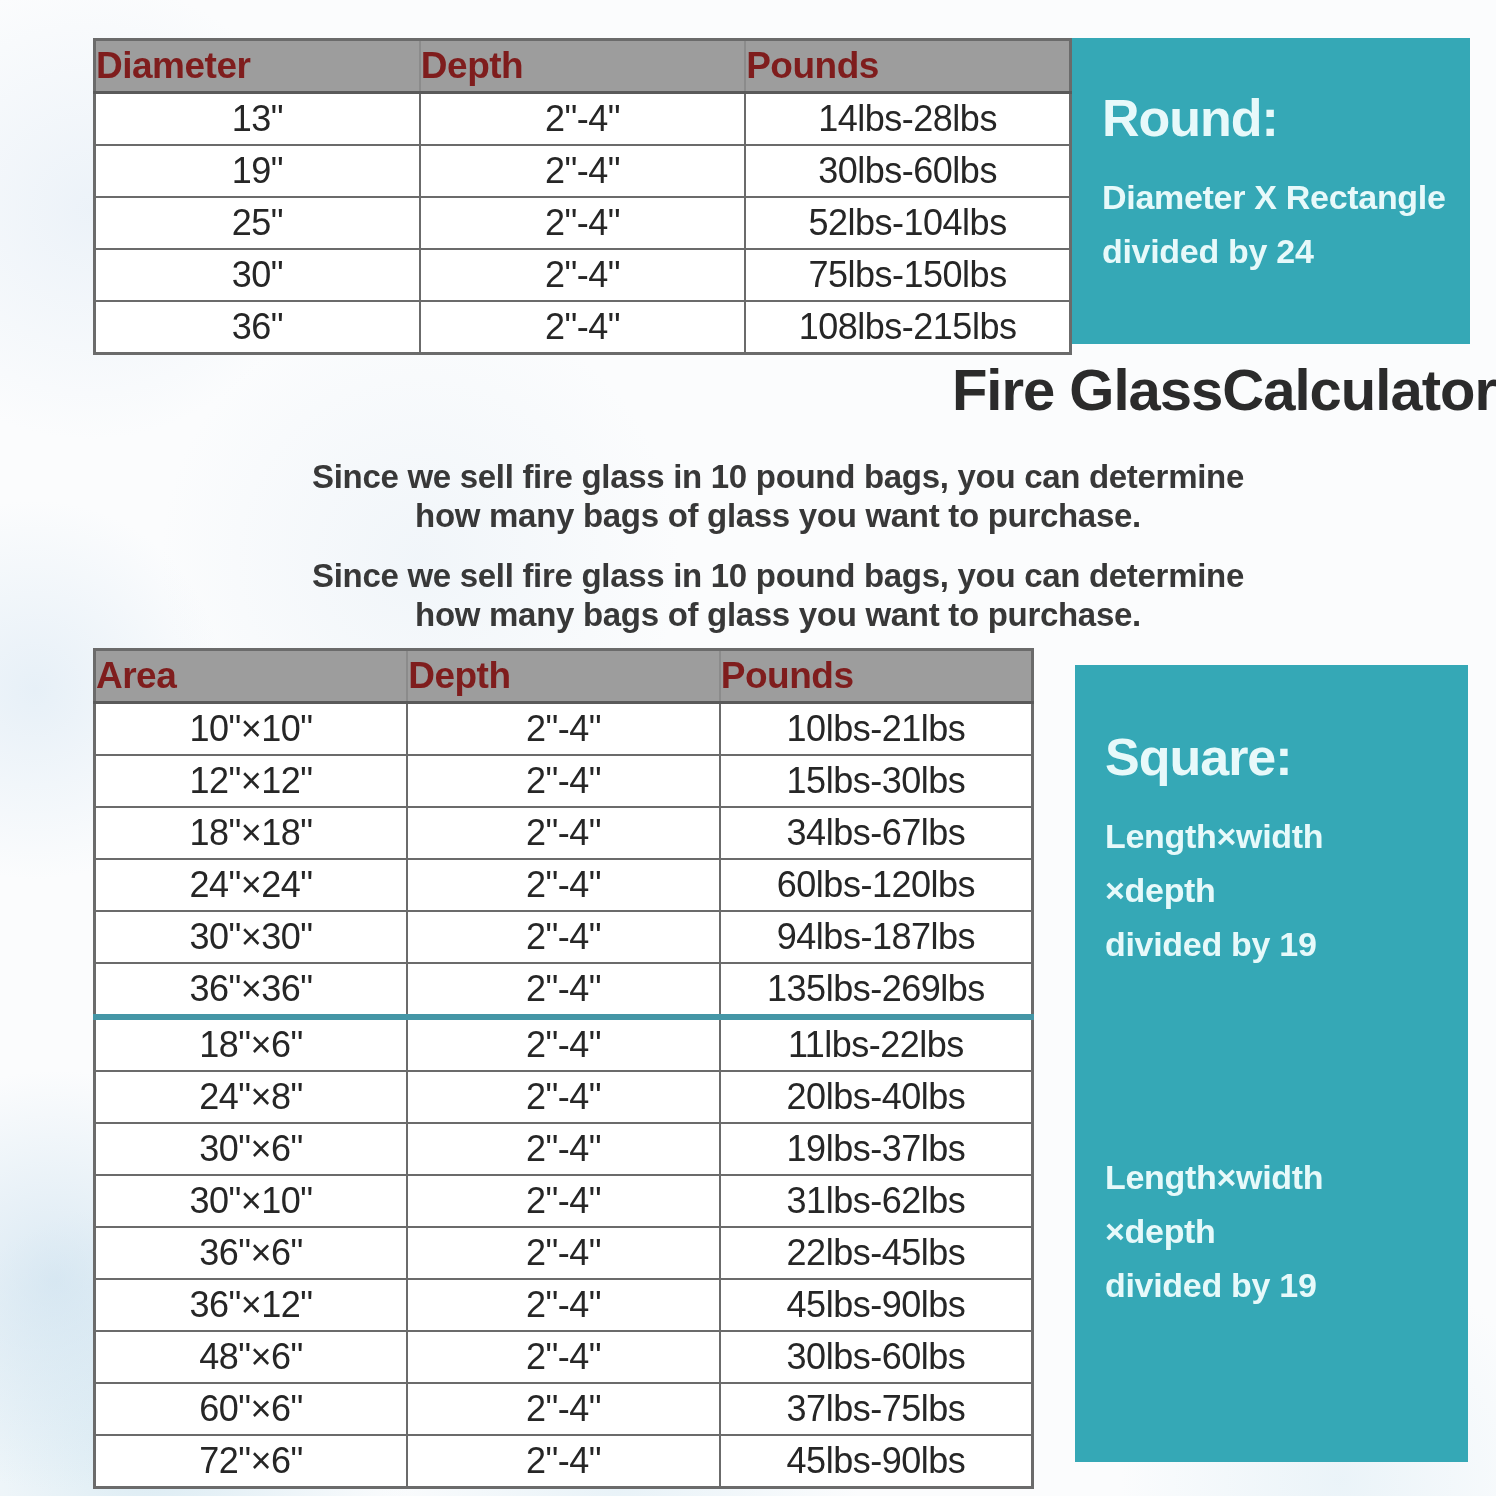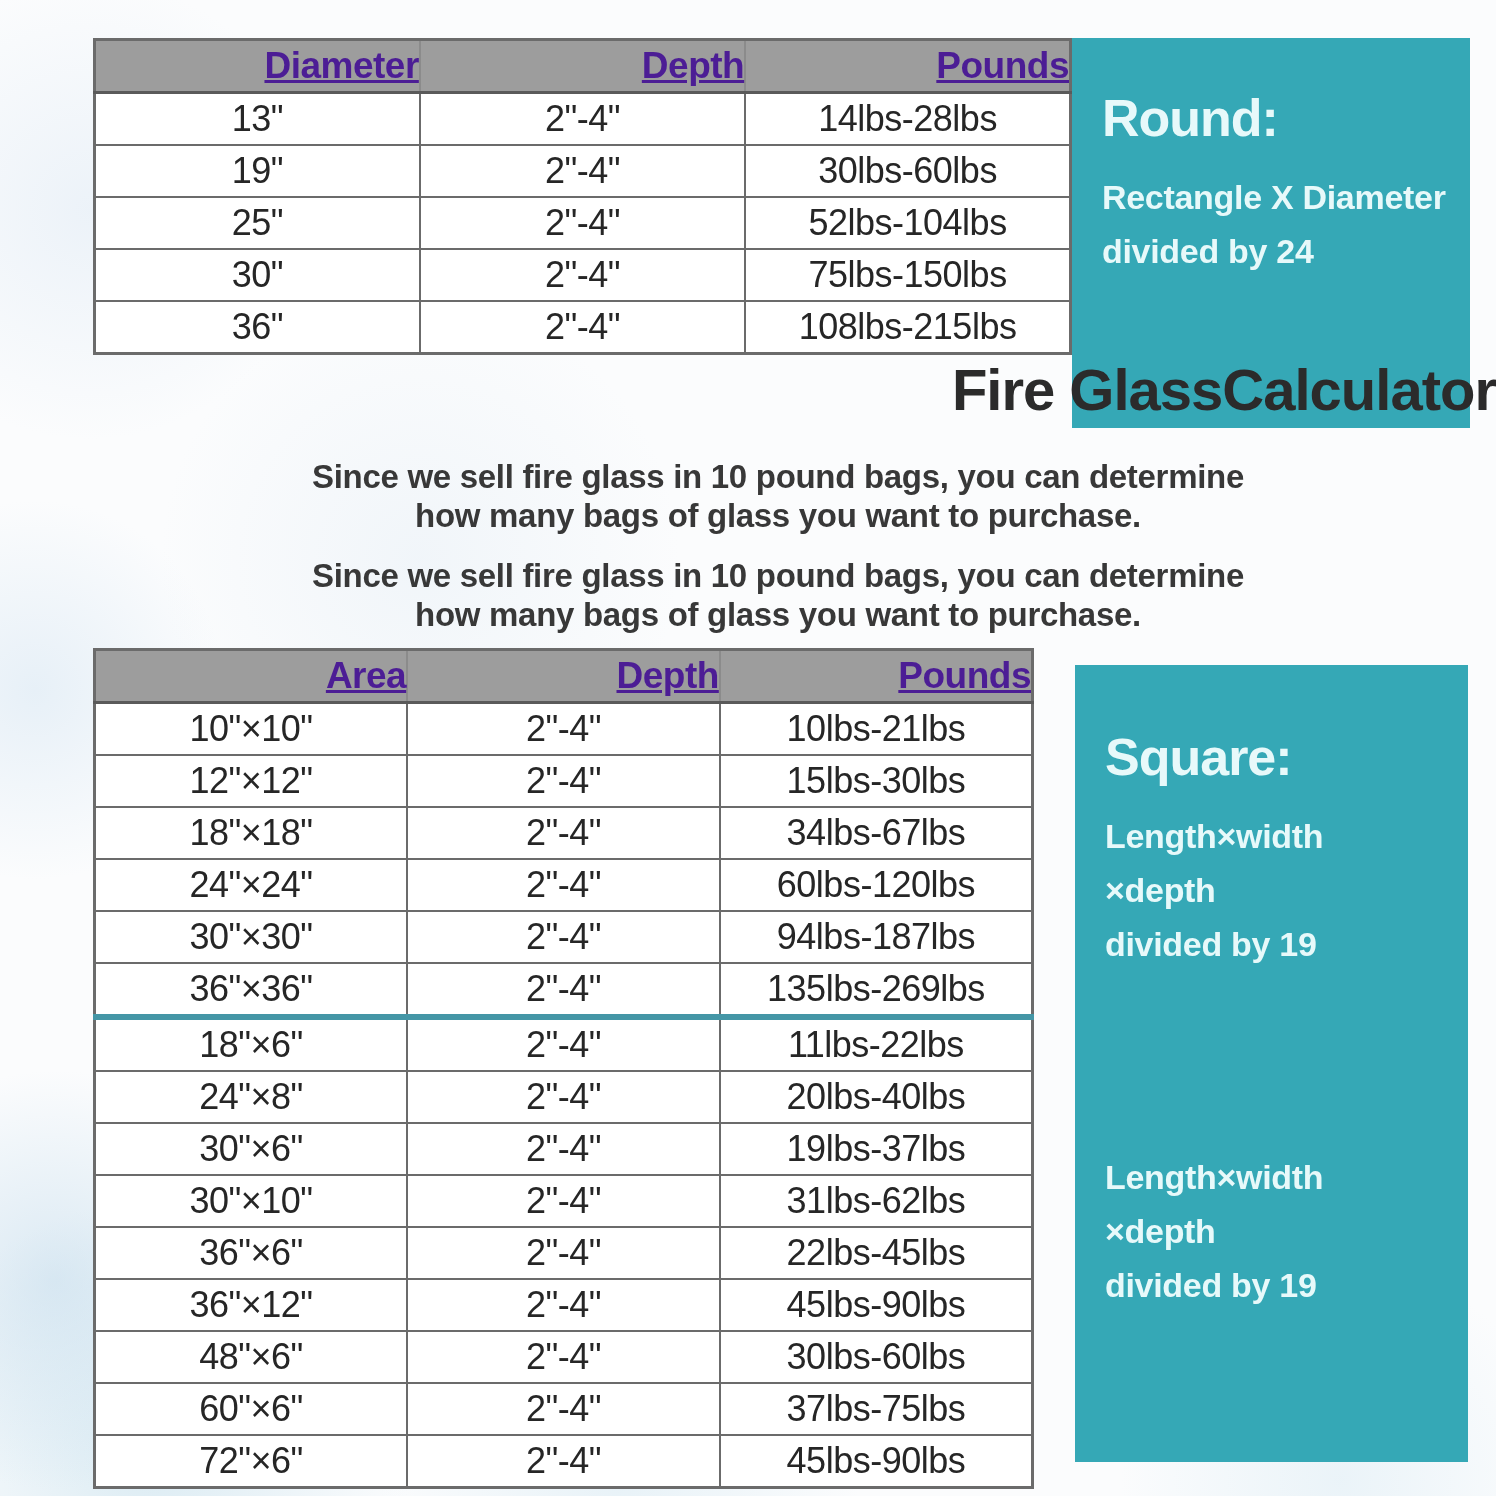--- a/index.html
+++ b/index.html
@@ -39,28 +39,27 @@
     letter-spacing:-0.5px;
     color:#262626;
     padding:0;
     background:#ffffff;
   }
   table.tbl th{
     background:#9d9d9d;
     border:2px solid #8b8b8b;
     border-bottom:3px solid #5a5a5a;
     height:50px;
-    text-align:right;
+    text-align:left;
     vertical-align:middle;
     font-size:37px;
     font-weight:bold;
     letter-spacing:-0.5px;
-    color:#4c1d95;
+    color:#7f1d1d;
     padding:0;
-    text-decoration:underline;
   }
   #round-table{left:93px;top:38px;width:979px;}
   #area-table{left:93px;top:648px;width:941px;}
   #area-table tbody.rect-rows tr:first-child td{
     border-top:6px solid #4496a6;
   }
 
   
   .teal-box{
     position:absolute;
@@ -76,21 +75,21 @@
     font-weight:bold;
     letter-spacing:-1px;
     margin-bottom:22px;
   }
   .box-line{
     font-size:34px;
     font-weight:bold;
     line-height:54px;
     letter-spacing:-0.3px;
   }
-  #round-box{left:1072px;top:38px;width:398px;height:390px;}
+  #round-box{left:1072px;top:38px;width:398px;height:306px;}
   #square-box{left:1075px;top:665px;width:393px;height:339px;padding-top:62px;}
   #rect-box{left:1075px;top:999px;width:393px;height:463px;justify-content:center;padding-top:0;}
 
   
   .text-block{position:absolute;left:60px;right:0;text-align:center;}
   #main-title{
     top:356px;
     font-size:58px;
     font-weight:bold;
     letter-spacing:-1px;
@@ -146,21 +145,21 @@
         <tr>
           <td>36"</td>
           <td>2"-4"</td>
           <td>108lbs-215lbs</td>
         </tr>
       </tbody>
   </table>
 
   <aside class="teal-box" id="round-box">
     <div class="box-title">Round:</div>
-    <div class="box-line">Rectangle X Diameter</div>
+    <div class="box-line">Diameter X Rectangle</div>
     <div class="box-line">divided by 24</div>
   </aside>
 
   <h1 class="text-block" id="main-title">Fire GlassCalculator</h1>
 
   <p class="text-block para" id="para-1">
     <span>Since we sell fire glass in 10 pound bags, you can determine</span><br>
     <span>how many bags of glass you want to purchase.</span>
   </p>
   <p class="text-block para" id="para-2">

